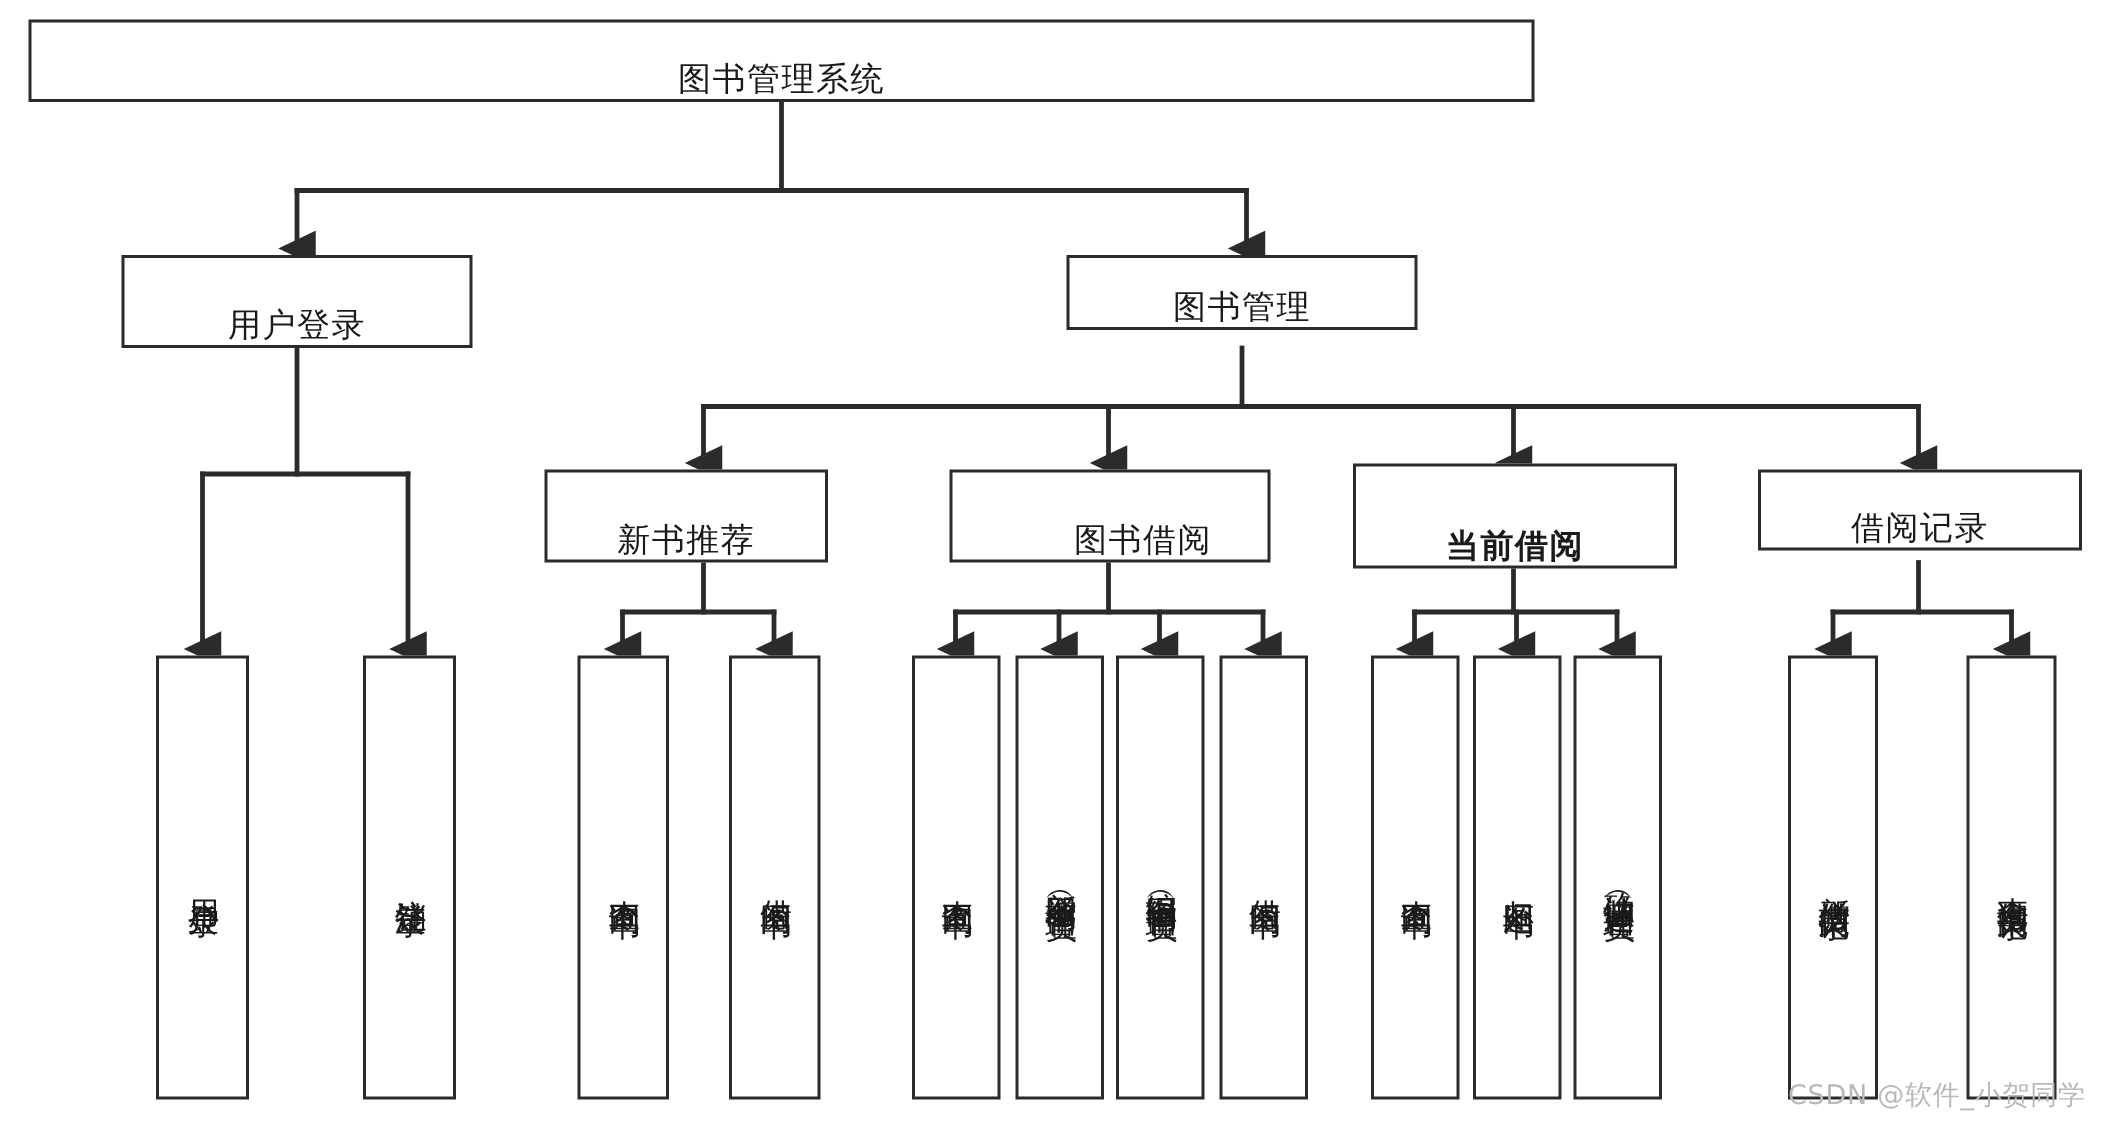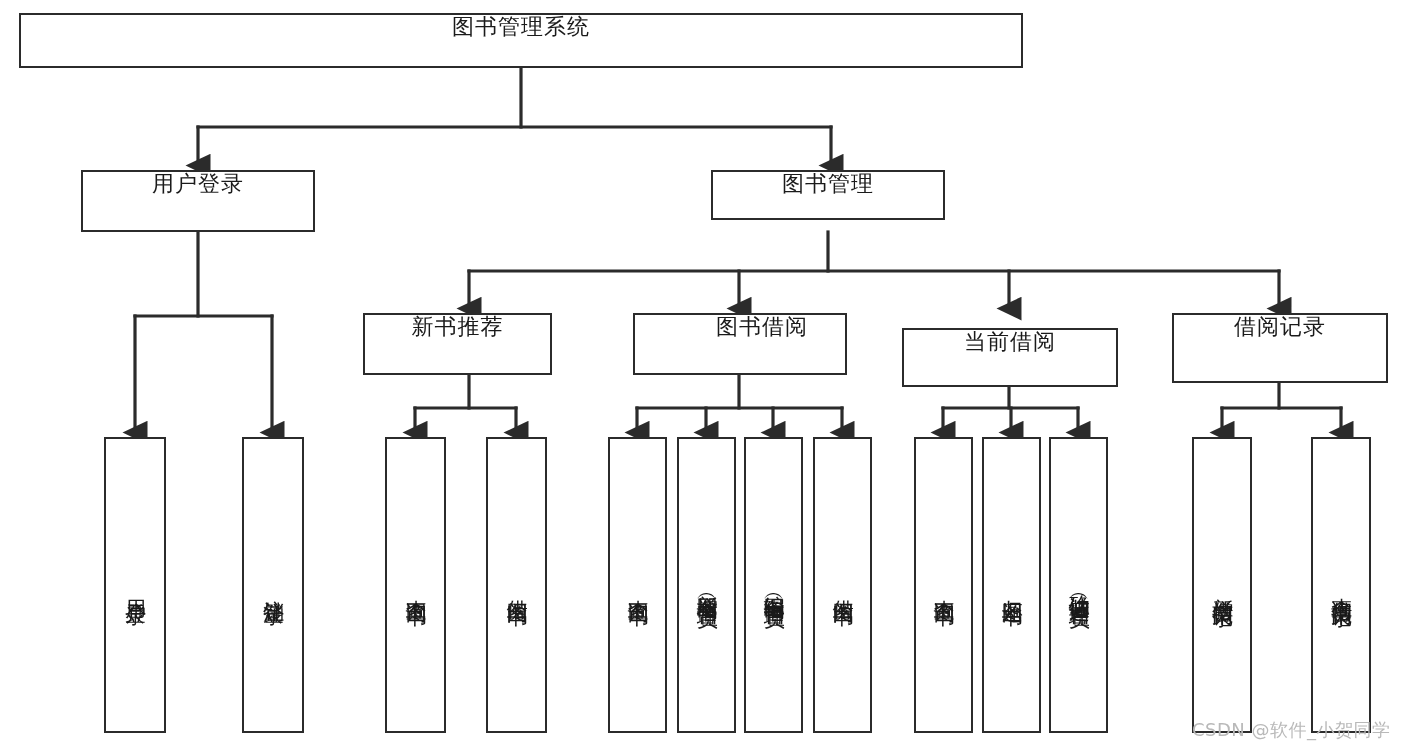--- a/index.html
+++ b/index.html
@@ -24,21 +24,21 @@
     top: 0;
     width: 1405px;
     height: 747px;
   }
   .node-box {
     position: absolute;
     box-sizing: border-box;
     background: #ffffff;
     border: 2.5px solid #2b2b2b;
     display: flex;
-    align-items: flex-start;
+    align-items: flex-end;
     justify-content: center;
     overflow: hidden;
   }
   .node-label-h {
     font-size: 22px;
     line-height: 1.1;
     color: #1a1a1a;
     letter-spacing: 1px;
     white-space: nowrap;
     text-align: center;
@@ -139,25 +139,25 @@
   </div>
 
   <div class="node-box" style="left:363px; top:313px; width:189px; height:62px;">
     <span class="node-label-h">新书推荐</span>
   </div>
 
   <div class="node-box" style="left:633px; top:313px; width:214px; height:62px;padding-left:44px;">
     <span class="node-label-h">图书借阅</span>
   </div>
 
-  <div class="node-box" style="left:902px; top:328px; width:216px; height:59px;">
+  <div class="node-box" style="left:902px; top:309px; width:216px; height:70px;font-weight:bold;">
     <span class="node-label-h">当前借阅</span>
   </div>
 
-  <div class="node-box" style="left:1172px; top:313px; width:216px; height:70px;">
+  <div class="node-box" style="left:1172px; top:313px; width:216px; height:54px;">
     <span class="node-label-h">借阅记录</span>
   </div>
 
   <div class="node-box leaf" style="left:104px; top:437px; width:62px; height:296px;">
     <span class="node-label-v">用户登录</span>
   </div>
 
   <div class="node-box leaf" style="left:242px; top:437px; width:62px; height:296px;">
     <span class="node-label-v">注销登录</span>
   </div>

